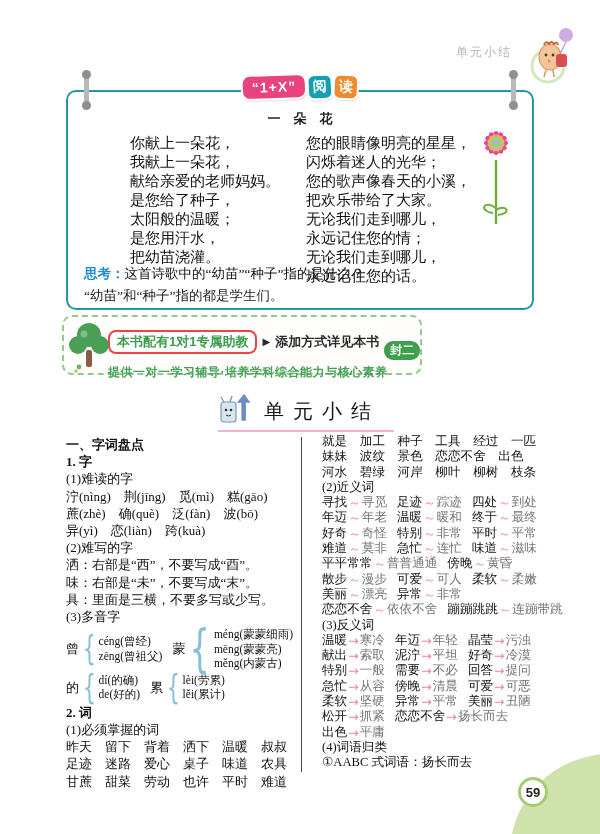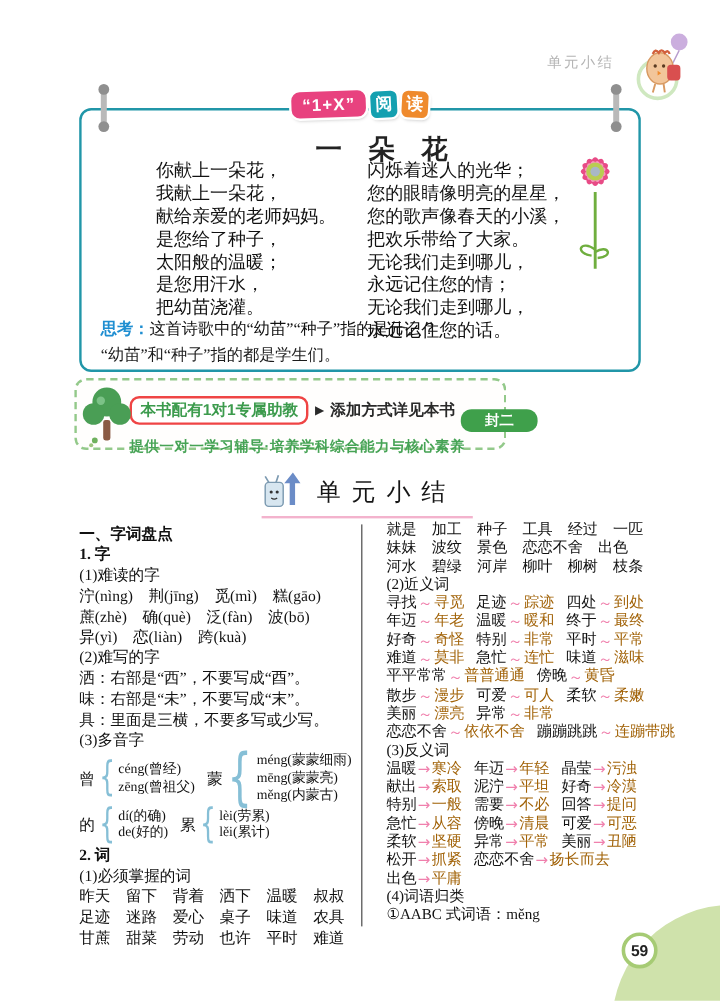--- a/index.html
+++ b/index.html
@@ -25,42 +25,42 @@
              display:flex;align-items:center;gap:4px;z-index:3;}
   .badge-1x{background:#e8427f;color:#fff;font:bold 14px "Liberation Sans",sans-serif;
             padding:3px 9px;border-radius:7px;transform:rotate(-2deg);
             box-shadow:0 0 0 2px #fff,1px 2px 3px rgba(0,0,0,.25);letter-spacing:1px;}
   .badge-sq{width:22px;height:22px;display:flex;align-items:center;justify-content:center;
             color:#fff;font:bold 14px "Liberation Serif",serif;border-radius:5px;
             box-shadow:0 0 0 2px #fff,1px 2px 3px rgba(0,0,0,.25);}
   .badge-yue{background:#14a0b0;transform:rotate(-3deg);}
   .badge-du{background:#ef8a2d;transform:rotate(3deg);}
 
-  .poem-title{position:absolute;top:18px;left:18px;width:100%;text-align:center;
-              font-size:22px;font-weight:bold;color:#222;}
+  .poem-title{position:absolute;top:18px;left:0;width:100%;text-align:center;
+              font-size:13px;font-weight:bold;color:#222;}
   .poem-col{position:absolute;top:42px;font-size:15px;line-height:19px;white-space:nowrap;}
   .poem-col.pl{left:62px;}
   .poem-col.pr{left:238px;}
   .flower{position:absolute;right:8px;top:28px;}
 
   .think{position:absolute;left:16px;top:173px;font-size:13.5px;white-space:nowrap;}
   .think-label{color:#1f8ed1;font-weight:bold;}
   .answer{position:absolute;left:16px;top:195px;font-size:13.5px;color:#1c1c1c;}
 
   
   .promo{position:absolute;left:62px;top:315px;width:360px;height:60px;
          border:2px dashed #93c98a;border-radius:10px;background:#fffefd;}
   .promo-inner{margin:6px 0 0 44px;}
   .promo-l1{display:flex;align-items:center;gap:5px;}
   .h-box{border:2px solid #ef4444;border-radius:8px;padding:1px 7px;color:#3c9b4d;
          font:bold 13px "Liberation Sans",sans-serif;background:#fff;white-space:nowrap;}
   .h-arrow{color:#2a2a2a;font-size:10px;}
   .h-rest{font:bold 13px "Liberation Sans",sans-serif;color:#2a2a2a;white-space:nowrap;}
   .h-badge{background:#3fa04b;color:#fff;font:bold 12px "Liberation Sans",sans-serif;
-           border-radius:9px;padding:1px 20px;white-space:nowrap;margin-top:18px;}
+           border-radius:9px;padding:1px 6px;white-space:nowrap;margin-top:18px;}
   .promo-l2{margin-top:4px;font:bold 12px "Liberation Sans",sans-serif;color:#46a355;
             letter-spacing:.5px;white-space:nowrap;}
   .tree{position:absolute;left:3px;top:3px;}
 
   
   .sec{position:absolute;left:218px;top:392px;display:flex;align-items:flex-end;gap:10px;}
   .sec-title{font-size:20px;letter-spacing:9px;color:#151515;line-height:30px;}
   .sec-line{position:absolute;left:218px;top:430px;width:176px;height:2px;background:#f3b3cd;}
 
   
@@ -76,21 +76,21 @@
   .poly-brace{font-family:"DejaVu Sans",sans-serif;color:#86bfd6;display:inline-block;
               transform:scale(.8,1.3);margin:0 1px;font-weight:400;}
   .poly-brace.n2{font-size:26px;}
   .poly-brace.n3{font-size:40px;}
   .poly-readings{display:flex;flex-direction:column;}
   .poly-reading{font-size:11.5px;line-height:14.5px;white-space:nowrap;}
 
   .pair-row{display:flex;gap:10px;white-space:nowrap;}
   .pair{display:inline-flex;}
   .pair .sep{color:#f080ad;margin:0 1px;font-family:"DejaVu Sans",sans-serif;}
-  .pair .ans{color:#a16207;}
+  .pair .ans{color:#737373;}
 
   
   .corner-green{position:absolute;width:200px;height:200px;border-radius:50%;
                 background:#cfe2ab;left:510px;top:754px;}
   .page-num{position:absolute;right:52px;bottom:27px;width:30px;height:30px;border-radius:50%;
             background:#fff;border:3px solid #a6cb74;display:flex;align-items:center;
             justify-content:center;font:bold 13px "Liberation Sans",sans-serif;color:#222;}
 </style>
 </head>
 <body>
@@ -126,22 +126,22 @@
     <div class="poem-col pl" data-interactable="false">
         <div class="t-line" data-interactable="false">你献上一朵花，</div>
         <div class="t-line" data-interactable="false">我献上一朵花，</div>
         <div class="t-line" data-interactable="false">献给亲爱的老师妈妈。</div>
         <div class="t-line" data-interactable="false">是您给了种子，</div>
         <div class="t-line" data-interactable="false">太阳般的温暖；</div>
         <div class="t-line" data-interactable="false">是您用汗水，</div>
         <div class="t-line" data-interactable="false">把幼苗浇灌。</div>
       </div>
     <div class="poem-col pr" data-interactable="false">
+        <div class="t-line" data-interactable="false">您的眼睛像明亮的星星，</div>
         <div class="t-line" data-interactable="false">闪烁着迷人的光华；</div>
-        <div class="t-line" data-interactable="false">您的眼睛像明亮的星星，</div>
         <div class="t-line" data-interactable="false">您的歌声像春天的小溪，</div>
         <div class="t-line" data-interactable="false">把欢乐带给了大家。</div>
         <div class="t-line" data-interactable="false">无论我们走到哪儿，</div>
         <div class="t-line" data-interactable="false">永远记住您的情；</div>
         <div class="t-line" data-interactable="false">无论我们走到哪儿，</div>
         <div class="t-line" data-interactable="false">永远记住您的话。</div>
       </div>
 
     <svg class="flower" data-interactable="false" width="56" height="108" viewBox="0 0 56 108">
       <path d="M28,40 C28,66 28,84 28,104" stroke="#6fae3e" stroke-width="2.4" fill="none"></path>
@@ -506,18 +506,18 @@
         </div>
         <div class="pair-row" data-interactable="false">
           <span class="pair" data-interactable="false">
             <span class="w" data-interactable="false">出色</span>
             <span class="sep" data-interactable="false">→</span>
             <span class="ans" data-interactable="false">平庸</span>
           </span>
         </div>
       </div>
     <div class="t-line" data-interactable="false">(4)词语归类</div>
-    <div class="t-line" data-interactable="false">①AABC 式词语：měng</div>
+    <div class="t-line" data-interactable="false">①AABC 式词语：扬长而去</div>
   </div>
 
   <div class="corner-green" data-interactable="false"></div>
   <div class="page-num" data-interactable="false">59</div>
 </div>
 
 </body></html>

